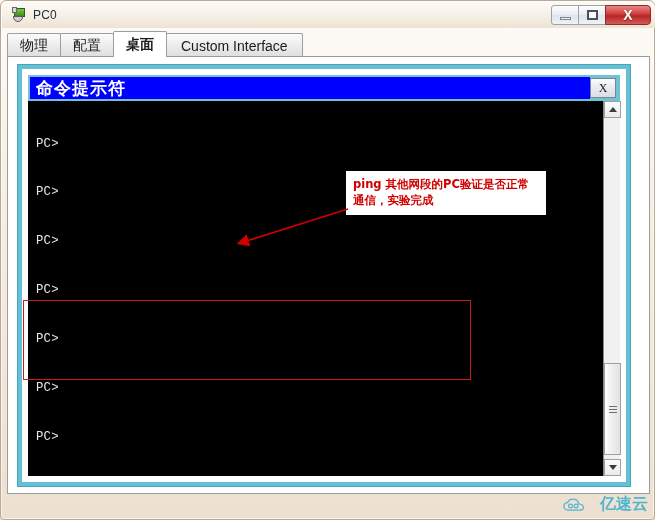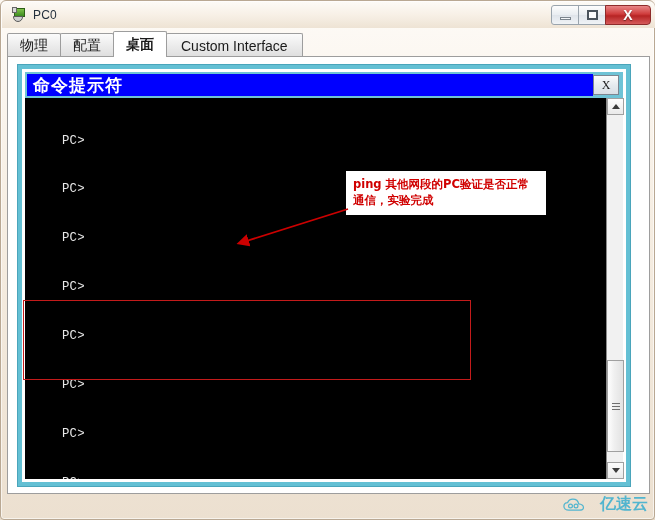--- a/index.html
+++ b/index.html
@@ -129,21 +129,21 @@
     position: absolute; left: 16px; top: 63px;
     width: 614px; height: 423px;
     background: #64c0d4;
     border: 1px solid #4aa5bb;
     padding: 4px;
   }
   .cmd-inner {
     width: 100%; height: 100%;
     background: #ec4899;
     position: relative;
-    border: 3px solid #ffffff;
+    border: 6px solid #ffffff;
   }
   .cmd-titlebar {
     position: absolute; left: 0; top: 0; width: 100%; height: 26px;
     background: #6fc3d6;
     display: flex; align-items: center; justify-content: space-between;
   }
   .cmd-title-blue {
     background: #0000ff;
     color: #ffffff;
     font-size: 17px;
@@ -175,21 +175,21 @@
   .term-text {
     position: absolute;
     left: 8px; top: 2px;
     color: #e8e8e8;
     font-family: "Liberation Mono", "DejaVu Sans Mono", monospace;
     font-size: 12.3px;
     line-height: 16.3px;
     white-space: pre;
     letter-spacing: .2px;
   }
-  .term-line { height: 16.3px; margin-left: 29px; }
+  .term-line { height: 16.3px; }
 
   
   .cmd-scroll {
     position: absolute; right: 0; top: 26px; bottom: 0; width: 17px;
     background: #f1f1f1;
     border-left: 1px solid #8a8a8a;
   }
   .sb-btn {
     width: 17px; height: 17px;
     background: linear-gradient(180deg,#fdfdfd 0%,#eaeaea 100%);

